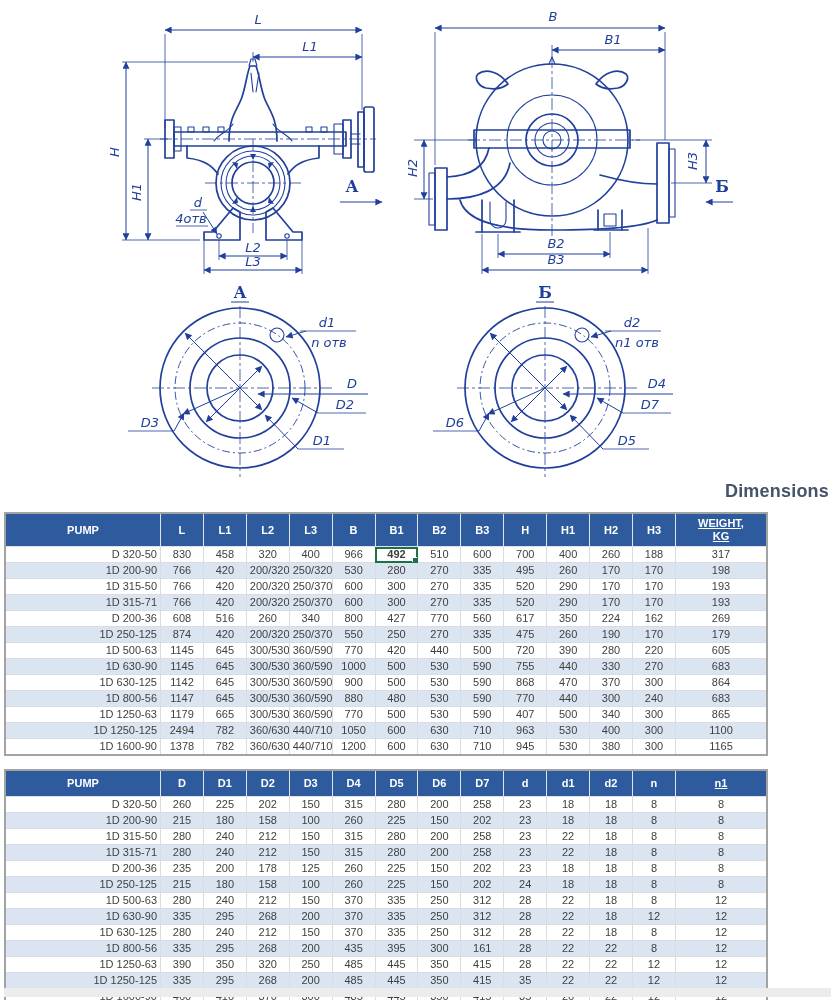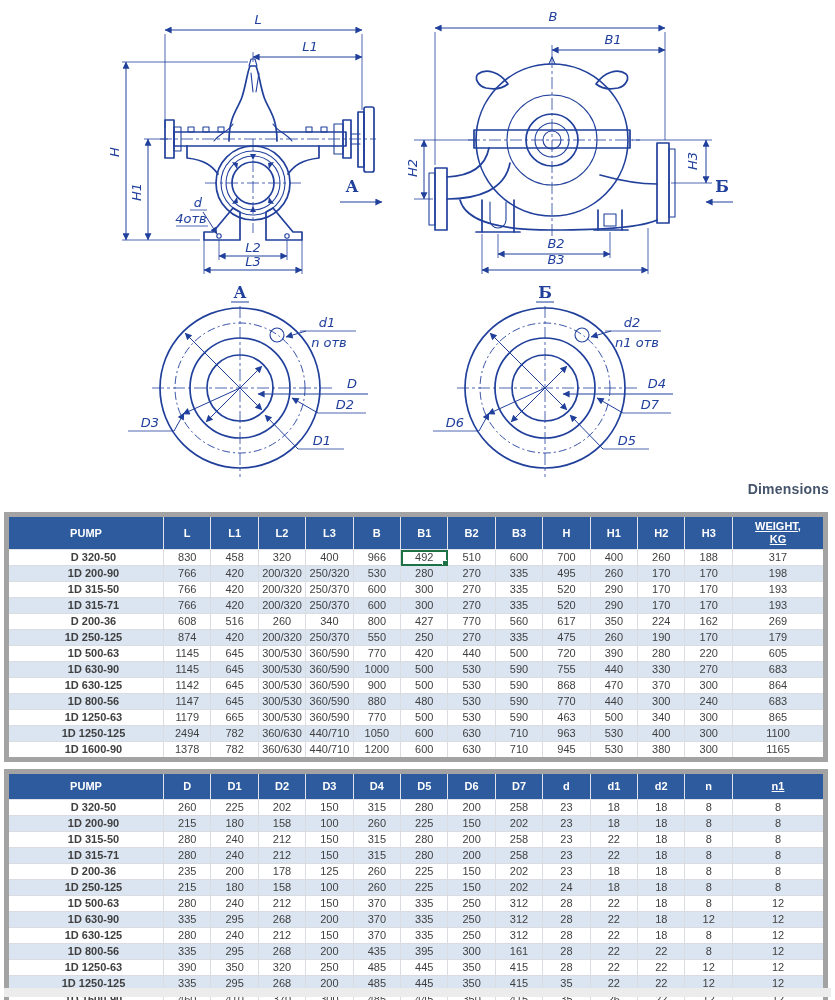--- a/index.html
+++ b/index.html
@@ -3,46 +3,46 @@
 <meta charset="utf-8">
 <style>
   html,body { margin:0; padding:0; background:#ffffff; }
   .page {
     position:relative; width:835px; height:1000px; background:#ffffff;
     font-family:"Liberation Sans", sans-serif; overflow:hidden;
   }
   svg.drawing { position:absolute; top:0; left:0; }
   .dim-heading {
     position:absolute; top:481px; right:6px;
-    font-size:14px; font-weight:bold; color:#44546a; letter-spacing:0.2px;
+    font-size:18px; font-weight:bold; color:#44546a; letter-spacing:0.2px;
   }
   table.dims {
-    position:absolute; left:4px; width:824px;
+    position:absolute; left:4px; width:764px;
     border-collapse:collapse; table-layout:fixed;
-    font-size:11px; color:#3f3f3f; border:5px solid #a3a3a3;
+    font-size:11px; color:#3f3f3f; border:2px solid #a3a3a3;
   }
   .t1 { top:512px; }
   .t2 { top:769px; }
   table.dims th {
     background:#2d5b9e; color:#ffffff; font-weight:bold; font-size:11px;
     border:1px solid #dfe3e9; text-align:center; vertical-align:middle;
     padding:1px 2px; white-space:pre-line; line-height:13px;
   }
   .t1 th { height:30px; }
   .t2 th { height:23px; }
   table.dims th:first-child { width:150px; }
   table.dims th:last-child  { width:86px;text-decoration:underline; }
   table.dims td {
     border:1px solid #d9dde2; text-align:center; padding:0 3px;
     height:15px; line-height:15px; background:#ffffff; overflow:hidden;
   }
   .t2 td { height:13.7px; line-height:13.7px; }
-  table.dims td.name { text-align:center; padding-left:18px;font-weight:bold; }
+  table.dims td.name { text-align:right; padding-left:18px; }
   table.dims tr.alt td { background:#dbe5f1; }
-  table.dims td.selected { outline:2px solid #1e7145; outline-offset:-2px; position:relative; }
+  table.dims td.selected { outline:2px solid #1e7145; outline-offset:-2px; position:relative;font-weight:bold; }
   table.dims td.selected::after {
     content:""; position:absolute; right:-1px; bottom:-1px;
     width:4px; height:4px; background:#1e7145; border:1px solid #ffffff;
   }
   .bottom-strip {
     position:absolute; top:988px; left:4px; width:827px; height:9px; background:#ececec;
   }
   
   .ol  { fill:none; stroke:#21409c; stroke-width:1.7; stroke-linejoin:round; stroke-linecap:round; }
   .ol2 { fill:none; stroke:#21409c; stroke-width:1.1; stroke-linejoin:round; stroke-linecap:round; }
@@ -465,21 +465,21 @@
         <tr>
           <td class="name">1D 1250-63</td>
           <td>1179</td>
           <td>665</td>
           <td>300/530</td>
           <td>360/590</td>
           <td>770</td>
           <td>500</td>
           <td>530</td>
           <td>590</td>
-          <td>463</td>
+          <td>407</td>
           <td>500</td>
           <td>340</td>
           <td>300</td>
           <td>865</td>
         </tr>
         <tr class="alt">
           <td class="name">1D 1250-125</td>
           <td>2494</td>
           <td>782</td>
           <td>360/630</td>

